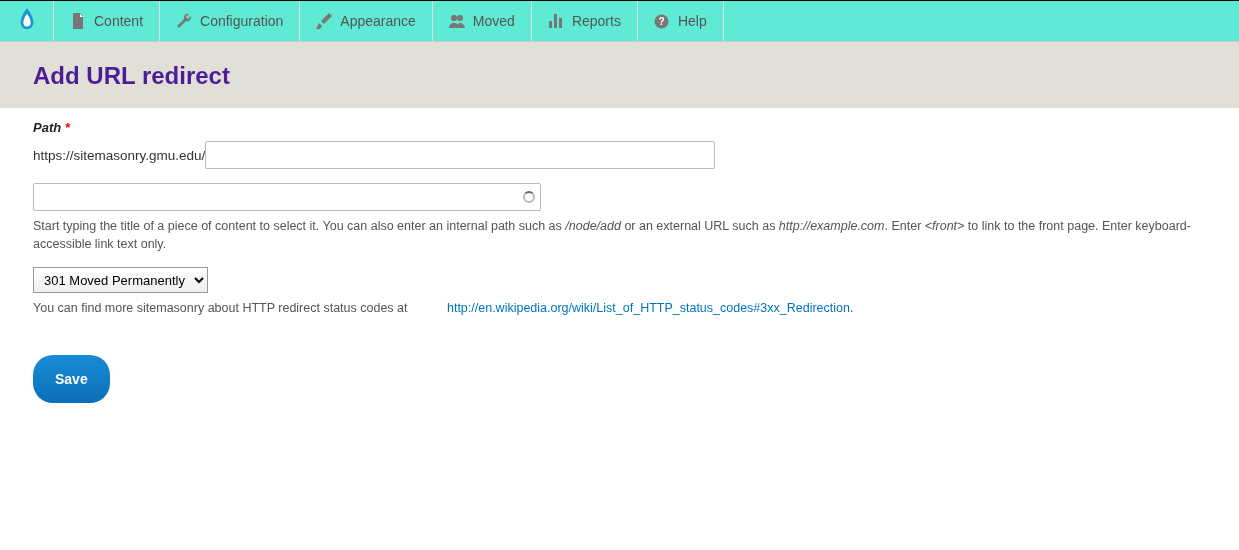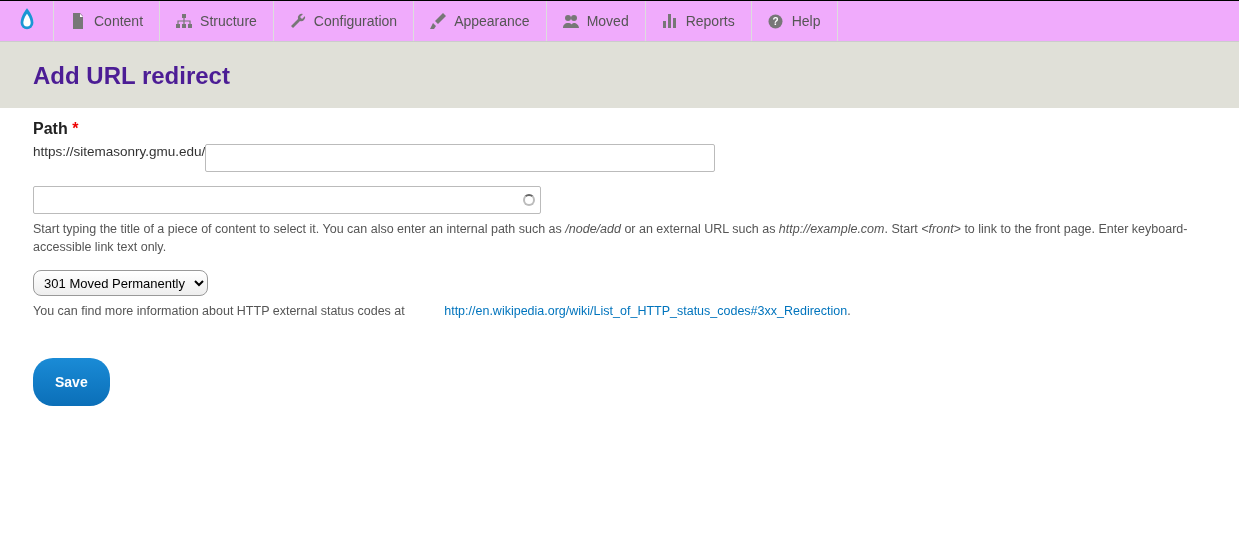--- a/index.html
+++ b/index.html
@@ -5,21 +5,21 @@
   * { box-sizing: border-box; margin: 0; padding: 0; }
   body {
     font-family: "Lucida Grande", "Lucida Sans Unicode", Verdana, sans-serif;
     font-size: 13px;
     color: #333;
     background: #fff;
   }
   .toolbar {
     display: flex;
     align-items: stretch;
-    background: #f0abfc;
+    background: #5eead4;
     border-top: 1px solid #000;
     border-bottom: 1px solid #ccc;
     height: 42px;
   }
   .toolbar-logo {
     width: 54px;
     display: flex;
     align-items: center;
     justify-content: center;
     border-right: 1px solid #ddd;
@@ -45,26 +45,27 @@
     font-weight: bold;
     color: #4c1d95;
   }
   .content {
     padding: 12px 33px 30px 33px;
   }
   .form-item { margin-bottom: 14px; }
   .form-label {
     display: block;
     font-weight: bold;
-    font-size: 16px;
+    font-size: 13px;
     color: #222;
     margin-bottom: 6px;
+    font-style: italic;
   }
   .required-mark { color: #e00; }
-  .path-row { display: flex; }
+  .path-row { display: flex; align-items: center; }
   .path-prefix { font-size: 13.5px; color: #333; white-space: nowrap; }
   input.text-input {
     border: 1px solid #bbb;
     border-radius: 2px;
     padding: 4px 6px;
     font-size: 13px;
     height: 28px;
     background: #fff;
   }
   .path-input { width: 510px; }
@@ -86,23 +87,22 @@
     margin-top: 6px;
     line-height: 1.45;
   }
   .description em { font-style: italic; }
   .description a { color: #0074bd; text-decoration: none; margin-left: 36px; }
   select.status-select {
     font-size: 13px;
     padding: 3px 6px;
     border: 1px solid #999;
     background: linear-gradient(#fff,#eee);
-    border-radius: 8px;
+    border-radius: 0;
     height: 26px;
-    text-align: right;
   }
   .save-btn {
     background: linear-gradient(#1a8bd6, #0b6fb8);
     color: #fff;
     border: none;
     border-radius: 20px;
     padding: 16px 22px;
     font-weight: bold;
     font-size: 14px;
     cursor: pointer;
@@ -123,32 +123,20 @@
     <span class="toolbar-icon">
       <svg width="14" height="16" viewBox="0 0 14 16">
           <path fill="#777" d="M2 0h7l3 3v13H2V0zm7 1v3h3"></path>
           <path fill="#fff" d="M9 1l3 3H9z"></path>
         </svg>
     </span>
     <span>Content</span>
   </div>
   <div class="toolbar-item">
     <span class="toolbar-icon">
-      <svg width="16" height="14" viewBox="0 0 16 14">
-          <rect x="6" y="0" width="4" height="4" fill="#777"></rect>
-          <rect x="0" y="10" width="4" height="4" fill="#777"></rect>
-          <rect x="6" y="10" width="4" height="4" fill="#777"></rect>
-          <rect x="12" y="10" width="4" height="4" fill="#777"></rect>
-          <path stroke="#777" stroke-width="1.2" fill="none" d="M8 4v3M2 10V7h12v3M8 7v3"></path>
-        </svg>
-    </span>
-    <span>Structure</span>
-  </div>
-  <div class="toolbar-item">
-    <span class="toolbar-icon">
       <svg width="16" height="16" viewBox="0 0 16 16">
           <path fill="#777" d="M15 3a4 4 0 0 1-5 5L3 15l-2-2 7-7a4 4 0 0 1 5-5l-3 3 2 2 3-3z"></path>
         </svg>
     </span>
     <span>Configuration</span>
   </div>
   <div class="toolbar-item">
     <span class="toolbar-icon">
       <svg width="16" height="16" viewBox="0 0 16 16">
           <path fill="#777" d="M13 0l3 3-8 8-3-3 8-8zM3 10l3 3-2 3-4-0 3-6z"></path>
@@ -203,28 +191,28 @@
       <input type="text" class="text-input path-input" value="" style="">
     </div>
   </div>
 
   <div class="form-item">
     <div class="to-wrap">
       <input type="text" class="text-input to-input" value="" style="">
       <span class="throbber"></span>
     </div>
     <div class="description">
-      <span>Start typing the title of a piece of content to select it. You can also enter an internal path such as </span><em>/node/add</em><span> or an external URL such as </span><em>http://example.com</em><span>. Start </span><em>&lt;front&gt;</em><span> to link to the front page. Enter keyboard-accessible link text only.</span>
+      <span>Start typing the title of a piece of content to select it. You can also enter an internal path such as </span><em>/node/add</em><span> or an external URL such as </span><em>http://example.com</em><span>. Enter </span><em>&lt;front&gt;</em><span> to link to the front page. Enter keyboard-accessible link text only.</span>
     </div>
   </div>
 
   <div class="form-item">
     <select class="status-select">
       <option>301 Moved Permanently</option>
     </select>
     <div class="description">
-      <span>You can find more information about HTTP external status codes at </span><a href="#">http://en.wikipedia.org/wiki/List_of_HTTP_status_codes#3xx_Redirection</a><span>.</span>
+      <span>You can find more sitemasonry about HTTP redirect status codes at </span><a href="#">http://en.wikipedia.org/wiki/List_of_HTTP_status_codes#3xx_Redirection</a><span>.</span>
     </div>
   </div>
 
   <button class="save-btn">Save</button>
 
 </div>
 
 </body></html>

